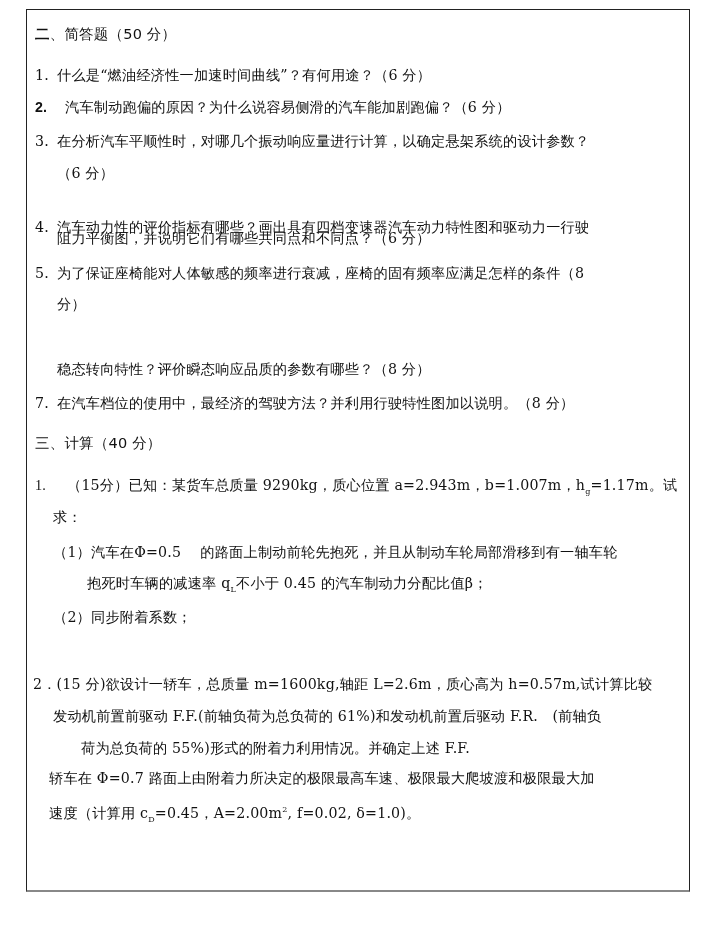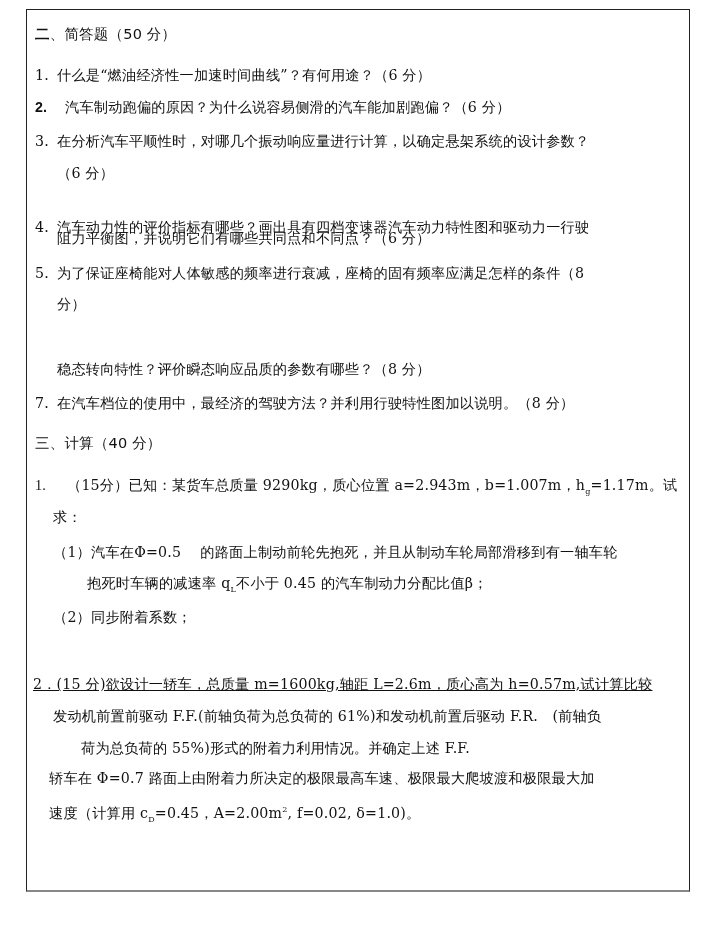--- a/index.html
+++ b/index.html
@@ -86,21 +86,21 @@
   <div class="line" style="left:26px; top:532px;">
     <span>（1）汽车在Φ=0.5　 的路面上制动前轮先抱死，并且从制动车轮局部滑移到有一轴车轮</span>
   </div>
   <div class="line" style="left:60px; top:563px;">
     <span>抱死时车辆的减速率 q</span><sub>L</sub><span>不小于 0.45 的汽车制动力分配比值β；</span>
   </div>
   <div class="line" style="left:26px; top:597px;">
     <span>（2）同步附着系数；</span>
   </div>
 
-  <div class="line" style="left:6px; top:664px;text-decoration:underline;">
+  <div class="line" style="left:6px; top:664px;">
     <span>2．(15 分)欲设计一轿车，总质量 m=1600kg,轴距 L=2.6m，质心高为 h=0.57m,试计算比较</span>
   </div>
   <div class="line" style="left:26px; top:696px;">
     <span>发动机前置前驱动 F.F.(前轴负荷为总负荷的 61%)和发动机前置后驱动 F.R.　(前轴负</span>
   </div>
   <div class="line" style="left:26px; top:728px;margin-left:28px;">
     <span>荷为总负荷的 55%)形式的附着力利用情况。并确定上述 F.F.</span>
   </div>
   <div class="line" style="left:22px; top:758px;">
     <span>轿车在 Φ=0.7 路面上由附着力所决定的极限最高车速、极限最大爬坡渡和极限最大加</span>

